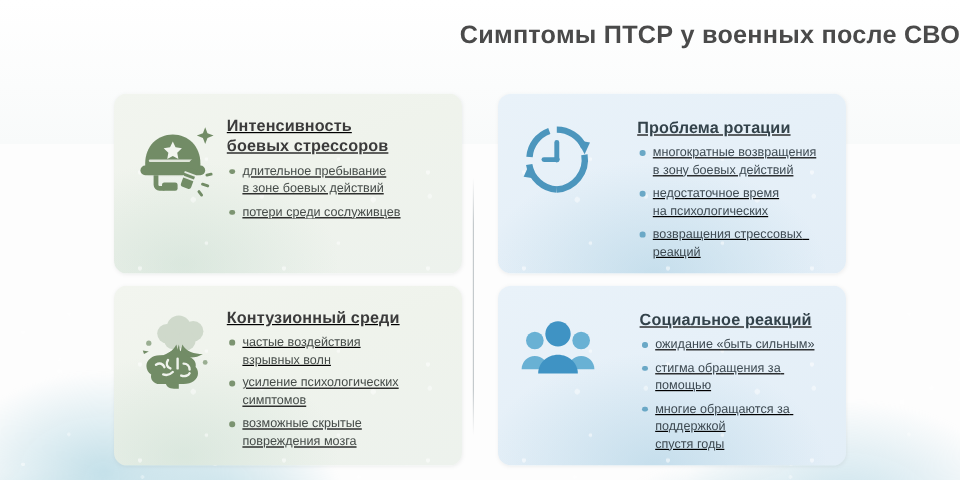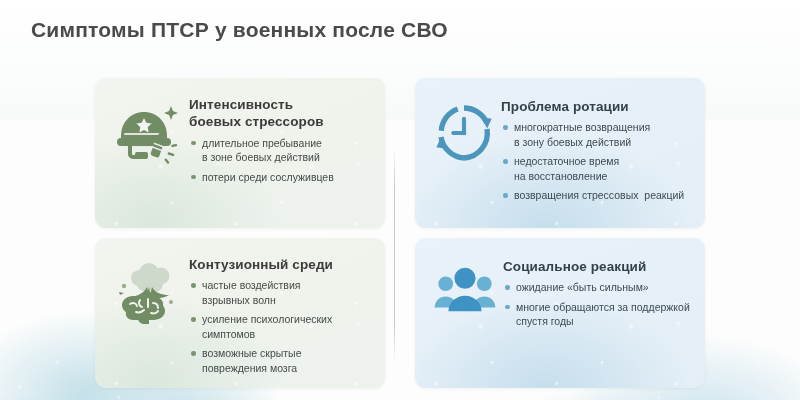--- a/index.html
+++ b/index.html
@@ -66,21 +66,21 @@
       radial-gradient(circle at 33% 95%, rgba(255,255,255,.7) 1.1px, transparent 1.5px),
       radial-gradient(circle at 66% 58%, rgba(255,255,255,.7) 1.3px, transparent 1.7px);
     background-size: 160px 110px, 190px 130px, 140px 100px, 210px 150px, 170px 120px, 200px 140px, 150px 105px, 180px 125px;
   }
 
   
   .title-wrap {
     position: absolute;
     top: 18px;
     left: 0; right: 0;
-    text-align: left;
+    text-align: right;
     z-index: 5;
     padding-left: 31px;
   }
   .title {
     font-size: 21px;
     font-weight: bold;
     color: #4a4a4a;
     letter-spacing: .2px;
     white-space: nowrap;
     display: inline-block;
@@ -112,30 +112,32 @@
 
   .card {
     position: relative;
     border-radius: 11px;
     padding: 10px 12px 10px 10px;
     display: flex;
     align-items: flex-start;
     box-sizing: border-box;
     overflow: hidden;
     box-shadow: 0 1px 3px rgba(120,130,130,.10);
+    text-decoration: underline;
   }
   .card.green {
     background:
       radial-gradient(ellipse 180px 120px at 20% 95%, rgba(188,214,200,0.40) 0%, rgba(188,214,200,0) 72%),
       linear-gradient(160deg, #f2f5ef 0%, #eff3ec 45%, #edf2ed 100%);
   }
   .card.blue {
     background:
       radial-gradient(ellipse 200px 130px at 45% 100%, rgba(173,209,227,0.55) 0%, rgba(173,209,227,0) 72%),
       linear-gradient(160deg, #e9f2f9 0%, #e6f0f8 45%, #e3eef7 100%);
+    gap: 30px;
   }
   .card .card-speckle {
     position: absolute;
     inset: 0;
     pointer-events: none;
     opacity: .55;
     background-image:
       radial-gradient(circle at 18% 82%, rgba(255,255,255,.95) 1.6px, transparent 2.0px),
       radial-gradient(circle at 44% 93%, rgba(255,255,255,.85) 2.1px, transparent 2.5px),
       radial-gradient(circle at 70% 78%, rgba(255,255,255,.9) 1.4px, transparent 1.8px),
@@ -286,21 +288,21 @@
         </g>
         <circle cx="37" cy="37" r="2.6" fill="#4c96bd"></circle>
       </svg>
     </div>
     <div class="card-body">
       <div class="card-heading" style="white-space:pre-line">Проблема ротации</div>
       <ul class="bullets">
         <li>многократные возвращения
 в зону боевых действий</li>
         <li>недостаточное время
-на восстановление</li>
+на психологических</li>
         <li>возвращения стрессовых  реакций</li>
       </ul>
     </div>
   </div>
 
   <div class="card green c3">
     <div class="card-speckle"></div>
     <div class="card-icon">
       <svg viewBox="0 0 74 74" xmlns="http://www.w3.org/2000/svg">
 
@@ -369,19 +371,20 @@
         <g fill="#3f93c4">
           <circle cx="37" cy="22" r="11.5"></circle>
           <path d="M19 58c0-9.5 8-17 18-17s18 7.5 18 17z"></path>
         </g>
       </svg>
     </div>
     <div class="card-body">
       <div class="card-heading" style="white-space:pre-line">Социальное реакций</div>
       <ul class="bullets">
         <li>ожидание «быть сильным»</li>
+        <li>стигма обращения за помощью</li>
         <li>многие обращаются за поддержкой
 спустя годы</li>
       </ul>
     </div>
   </div>
 
 </div>
 
 </body></html>

